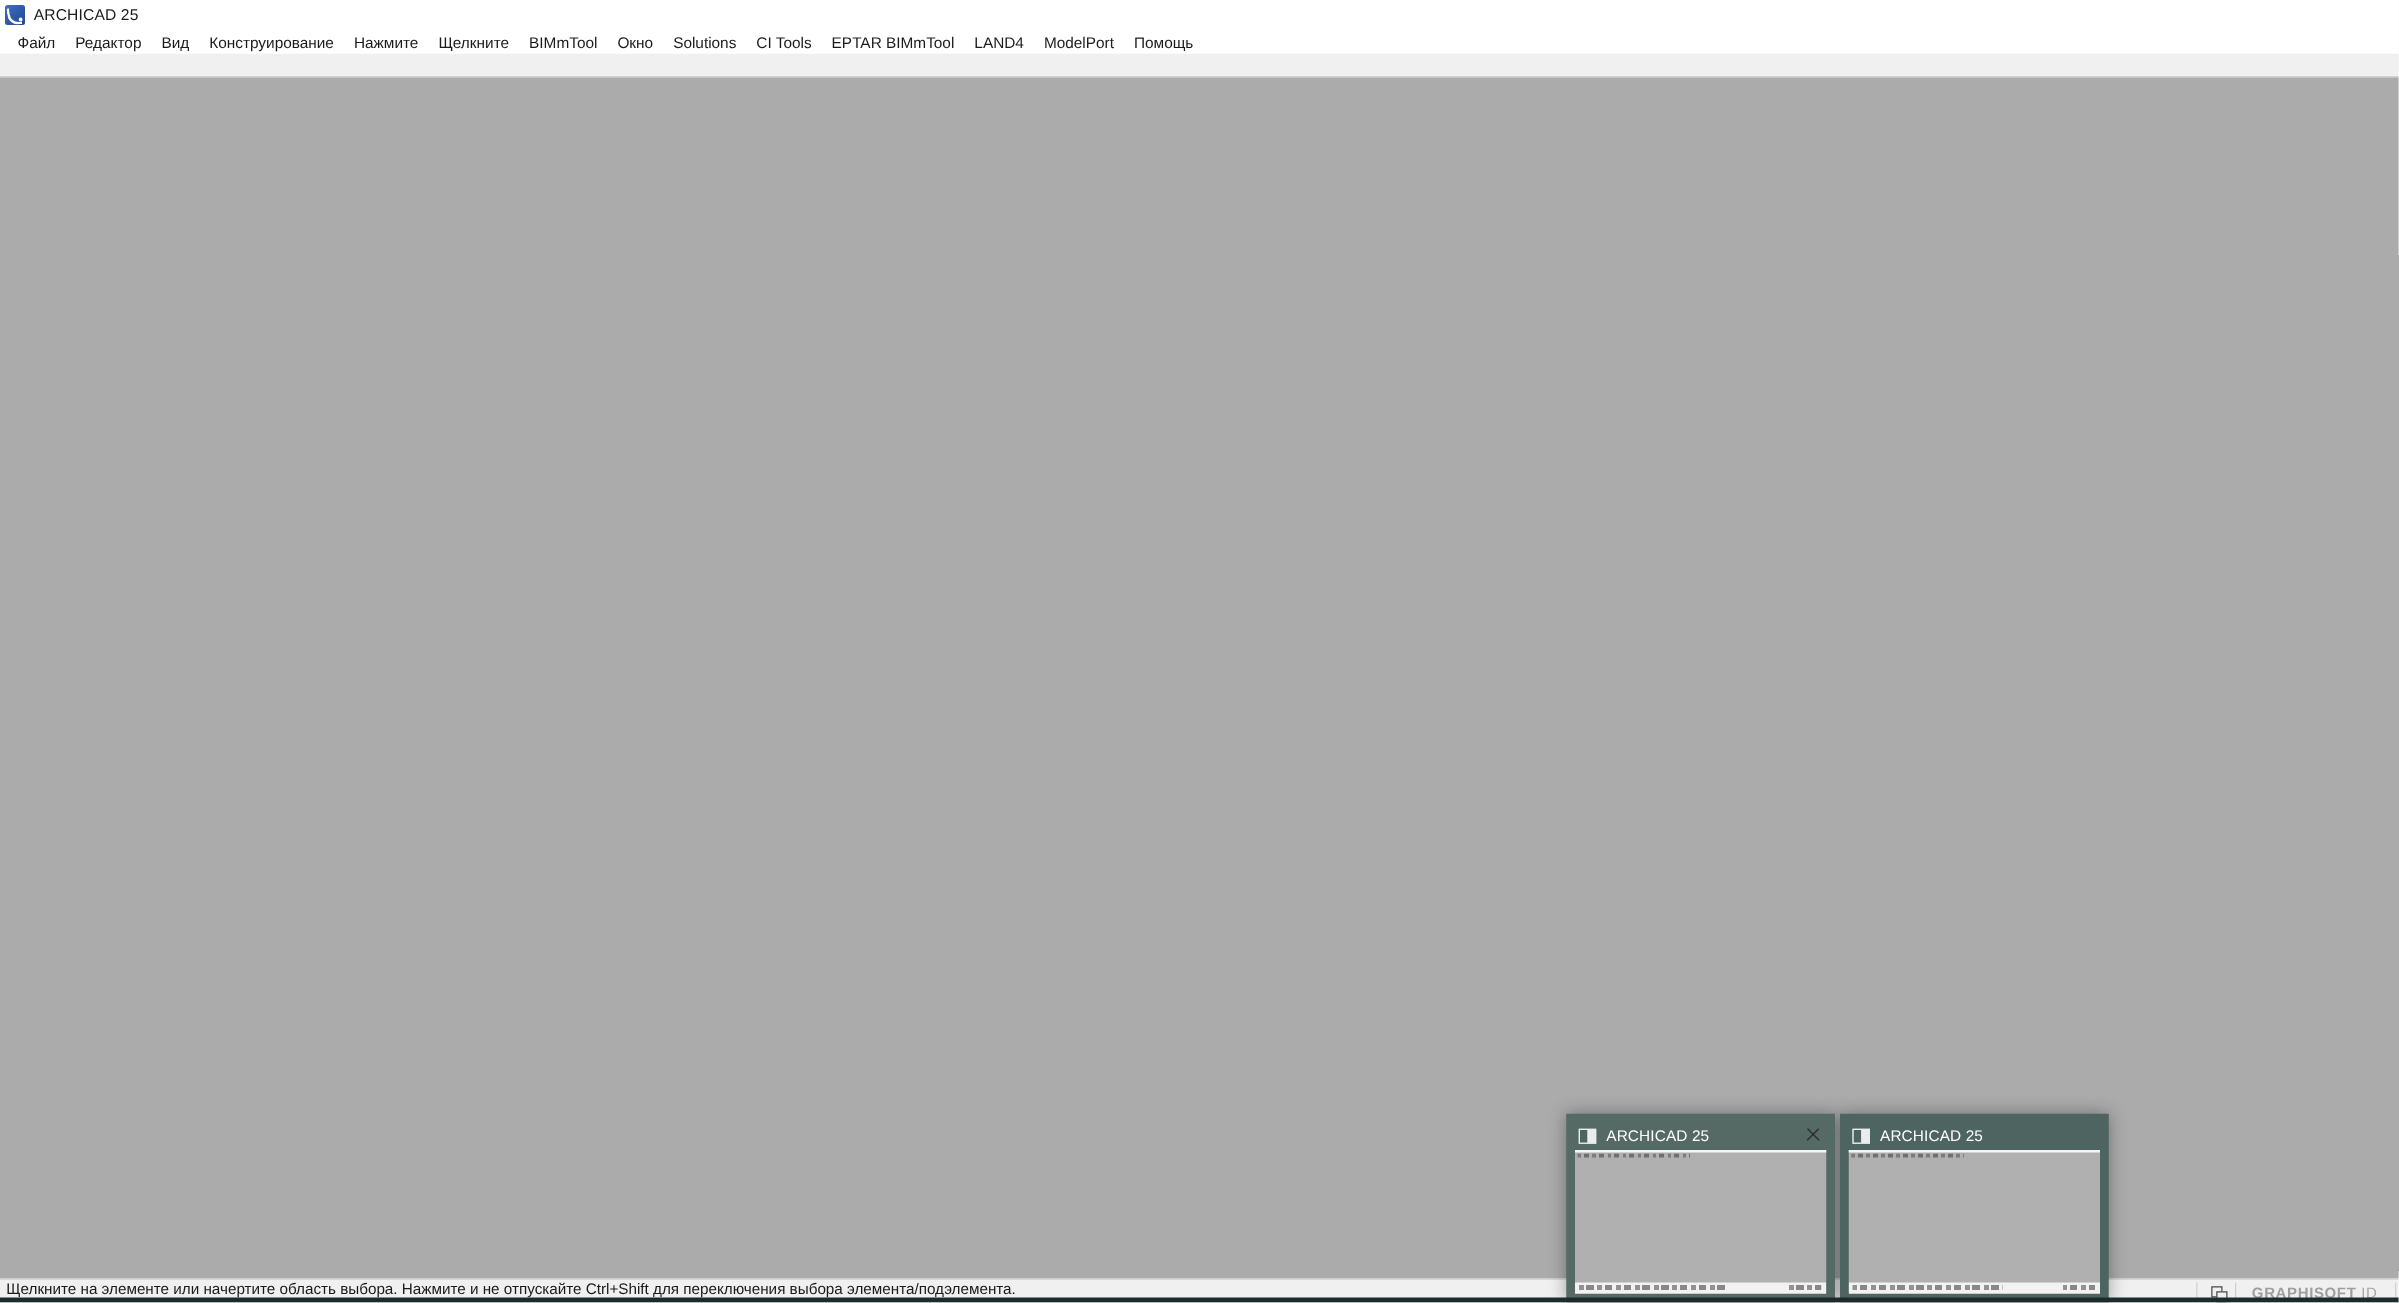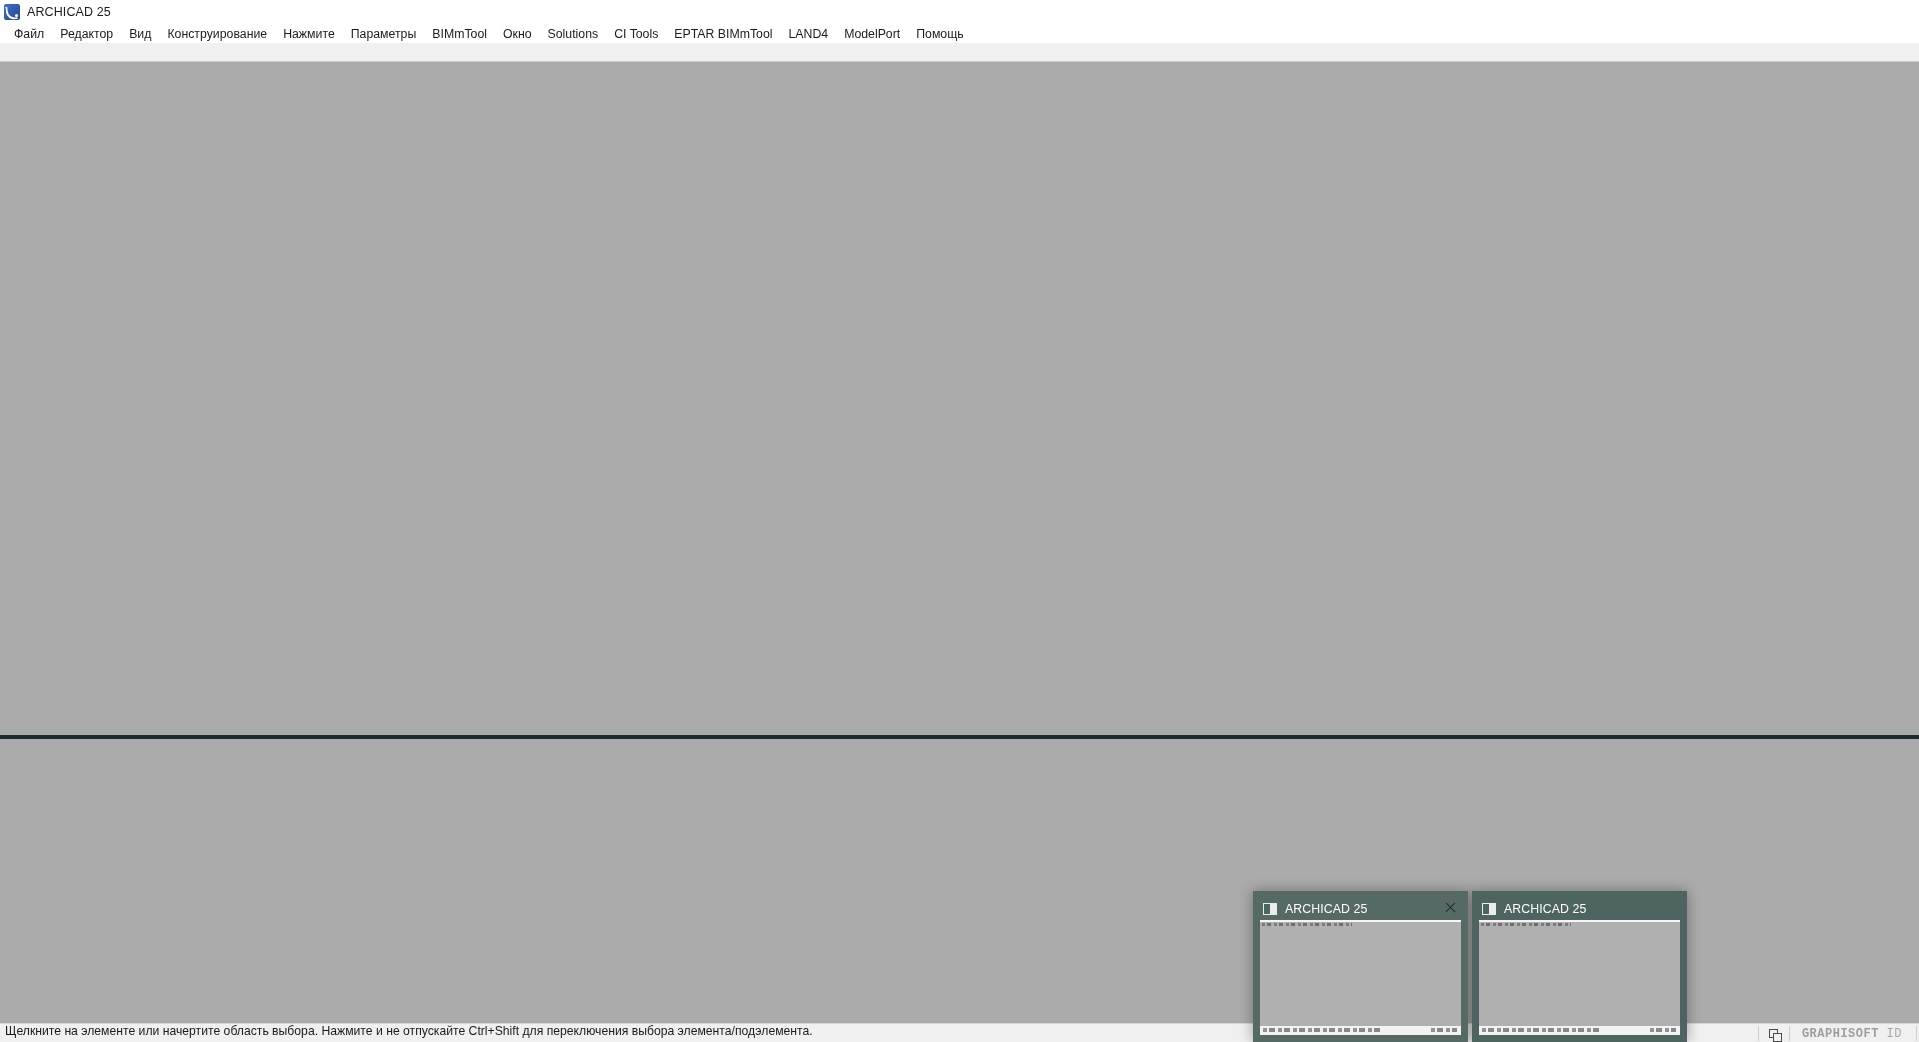--- a/index.html
+++ b/index.html
@@ -8,21 +8,21 @@
     width: 1919px;
     height: 1042px;
     overflow: hidden;
     background: #ffffff;
     font-family: "Liberation Sans", sans-serif;
   }
 
   #app {
     position: relative;
     width: 1919px;
-    height: 739px;
+    height: 1042px;
     background: #ffffff;
   }
 
   
   .titlebar {
     position: absolute;
     left: 0; top: 0;
     width: 1919px;
     height: 23px;
     background: #ffffff;
@@ -121,21 +121,20 @@
     color: #1b1b1b;
     padding-left: 5px;
     white-space: nowrap;
   }
   .status-right {
     position: absolute;
     right: 0; top: 0;
     height: 19px;
     display: flex;
     align-items: center;
-    font-family: Liberation Mono, monospace;
   }
   .status-sep {
     width: 1px;
     height: 15px;
     background: #cfcfcf;
     margin: 0 2px;
   }
   .restore-icon {
     width: 26px; height: 19px;
     display: flex;
@@ -295,21 +294,21 @@
     </div>
     <div class="titlebar-text">ARCHICAD 25</div>
   </div>
 
   <div class="menubar">
     <div class="menu-item">Файл</div>
     <div class="menu-item">Редактор</div>
     <div class="menu-item">Вид</div>
     <div class="menu-item">Конструирование</div>
     <div class="menu-item">Нажмите</div>
-    <div class="menu-item">Параметры</div>
+    <div class="menu-item">Щелкните</div>
     <div class="menu-item">BIMmTool</div>
     <div class="menu-item">Окно</div>
     <div class="menu-item">Solutions</div>
     <div class="menu-item">CI Tools</div>
     <div class="menu-item">EPTAR BIMmTool</div>
     <div class="menu-item">LAND4</div>
     <div class="menu-item">ModelPort</div>
     <div class="menu-item">Помощь</div>
   </div>
 

